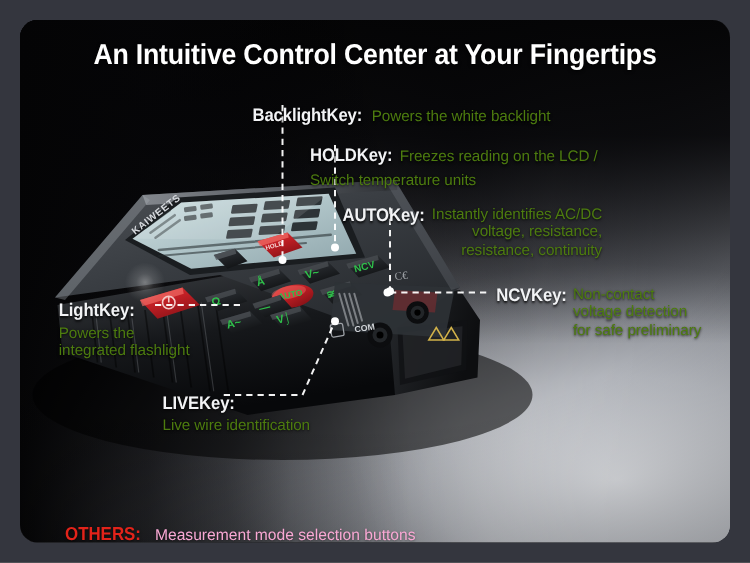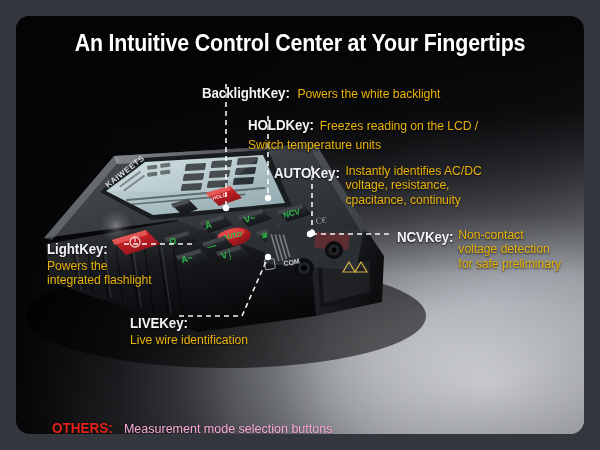--- a/index.html
+++ b/index.html
@@ -72,32 +72,32 @@
     font-size: 14.5px;
     transform: scaleX(0.92);
     display: inline-block;
     transform-origin: left center;
     text-shadow: 0 1px 2px rgba(0,0,0,0.85);
     letter-spacing: -0.1px;
   }
   .anno .d {
     font-size: 12.2px;
     font-weight: normal;
-    color: #eab308;
+    color: #4d7c0f;
     text-shadow: 0 1px 2px rgba(0,0,0,0.8);
     letter-spacing: -0.05px;
   }
   .anno .head { white-space: nowrap; }
   .anno .cont { white-space: nowrap; }
 
   #anno-backlight { left: 186px; top: 68px; }
   #anno-hold      { left: 232px; top: 100px; }
   #anno-hold .cont{ display:block; }
   #anno-auto      { left: 258px; top: 148px; }
-  #anno-auto .rows{ display:inline-block; vertical-align: top; text-align:left; }
+  #anno-auto .rows{ display:inline-block; vertical-align: top; text-align:right; }
   #anno-auto .rows span { display:block; white-space:nowrap; }
   #anno-ncv       { left: 381px; top: 212px; }
   #anno-ncv .rows { display:inline-block; vertical-align: top; text-align:left; }
   #anno-ncv .rows span { display:block; white-space:nowrap; }
   #anno-light     { left: 31px; top: 224px; }
   #anno-light .d  { display:block; }
   #anno-live      { left: 114px; top: 298px; }
   #anno-live .d   { display:block; }
 
   
@@ -399,21 +399,21 @@
       </div>
       <div class="cont">
         <span class="d">Switch temperature units</span>
       </div>
     </div>
 
     <div class="anno" id="anno-auto">
       <span class="k">AUTOKey:</span><span class="rows">
         <span class="d">Instantly identifies AC/DC</span>
         <span class="d">voltage, resistance,</span>
-        <span class="d">cpacitance, continuity</span>
+        <span class="d">resistance, continuity</span>
       </span>
     </div>
 
     <div class="anno" id="anno-ncv">
       <span class="k">NCVKey:</span><span class="rows">
         <span class="d">Non-contact</span>
         <span class="d">voltage detection</span>
         <span class="d">for safe preliminary</span>
       </span>
     </div>

